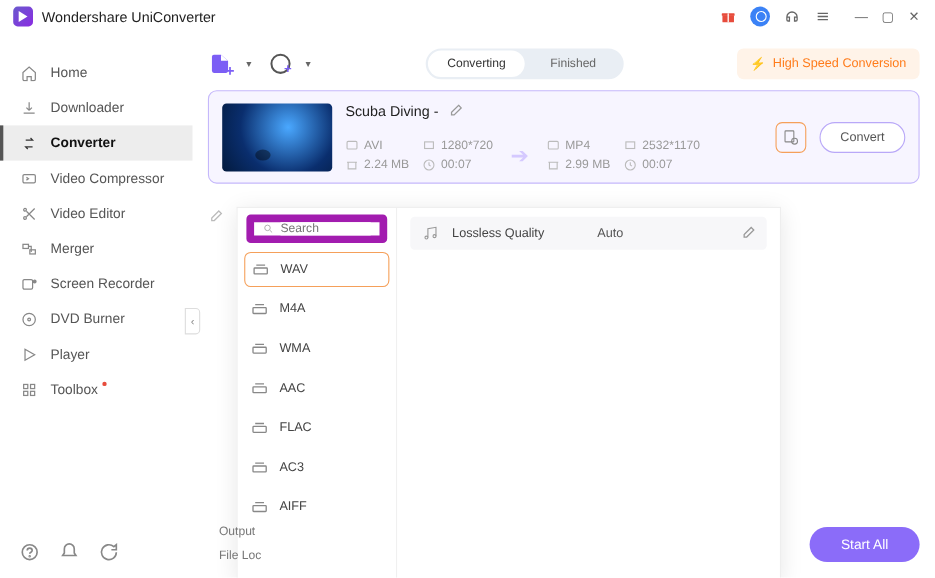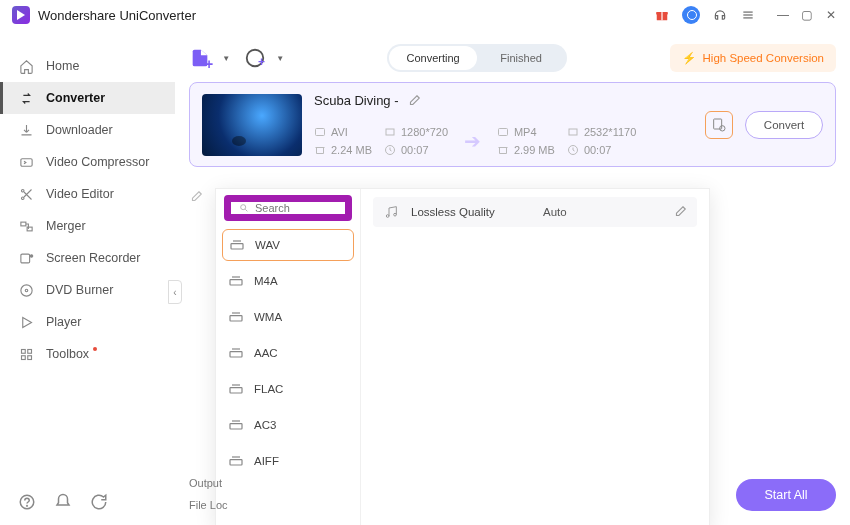--- a/index.html
+++ b/index.html
@@ -67,21 +67,21 @@
 .fmt-item{height:36px;display:flex;align-items:center;gap:10px;padding:0 12px;font-size:11.5px;color:#444;cursor:pointer;}
 .fmt-item-ico{width:16px;height:16px;color:#888;display:flex;align-items:center;justify-content:center;}
 .fmt-item.selected{border:1.5px solid #f5a05a;border-radius:6px;margin:2px 6px;padding:11px 6px;height:32px;}
 .fmt-right{flex:1;padding:8px 12px;}
 .quality-row{height:30px;display:flex;align-items:center;gap:12px;background:#f7f7f9;border-radius:4px;padding:0 10px;}
 .q-ico{width:16px;height:16px;color:#999;}
 .q-label{font-size:11.5px;color:#444;flex:0 0 120px;}
 .q-auto{font-size:11.5px;color:#555;}
 .q-cfg{margin-left:auto;width:14px;height:14px;color:#999;cursor:pointer;}
 
-.footer-labels{position:absolute;bottom:14px;left:14px;display:flex;flex-direction:column;gap:10px;font-size:11px;color:#777;}
+.footer-labels{position:absolute;bottom:14px;left:24px;display:flex;flex-direction:column;gap:10px;font-size:11px;color:#777;}
 .start-all{position:absolute;right:14px;bottom:14px;width:100px;height:32px;background:#8b6cf9;color:#fff;border-radius:16px;display:flex;align-items:center;justify-content:center;font-size:12.5px;cursor:pointer;}
 </style>
 </head>
 <body>
 
 <div class="titlebar">
   <div class="logo"></div>
   <div class="app-title">Wondershare UniConverter</div>
   <div class="titlebar-right">
     <div class="tb-icon gift">
@@ -115,35 +115,35 @@
 <div class="app-body">
   <div class="sidebar" id="sidebar">
       <div class="side-item">
         <span class="side-ico">
           <svg viewBox="0 0 24 24" fill="none" stroke="currentColor" stroke-width="1.8">
             <path d="M3 11l9-8 9 8v10a2 2 0 01-2 2h-4v-6h-6v6H5a2 2 0 01-2-2V11z"></path>
           </svg>
         </span>
         <span>Home</span>
       </div>
+      <div class="side-item">
+        <span class="side-ico">
+          <svg viewBox="0 0 24 24" fill="none" stroke="currentColor" stroke-width="1.8">
+            <path d="M12 3v12m0 0l-4-4m4 4l4-4M4 19h16"></path>
+          </svg>
+        </span>
+        <span>Downloader</span>
+      </div>
       <div class="side-item active">
         <span class="side-ico">
           <svg viewBox="0 0 24 24" fill="none" stroke="currentColor" stroke-width="1.8">
             <path d="M7 7h10l-3-3M17 17H7l3 3"></path>
           </svg>
         </span>
         <span>Converter</span>
-      </div>
-      <div class="side-item">
-        <span class="side-ico">
-          <svg viewBox="0 0 24 24" fill="none" stroke="currentColor" stroke-width="1.8">
-            <path d="M12 3v12m0 0l-4-4m4 4l4-4M4 19h16"></path>
-          </svg>
-        </span>
-        <span>Downloader</span>
       </div>
       <div class="side-item">
         <span class="side-ico">
           <svg viewBox="0 0 24 24" fill="none" stroke="currentColor" stroke-width="1.8">
             <rect x="3" y="6" width="18" height="12" rx="2"></rect>
             <path d="M8 10l3 2-3 2"></path>
           </svg>
         </span>
         <span>Video Compressor</span>
       </div>

